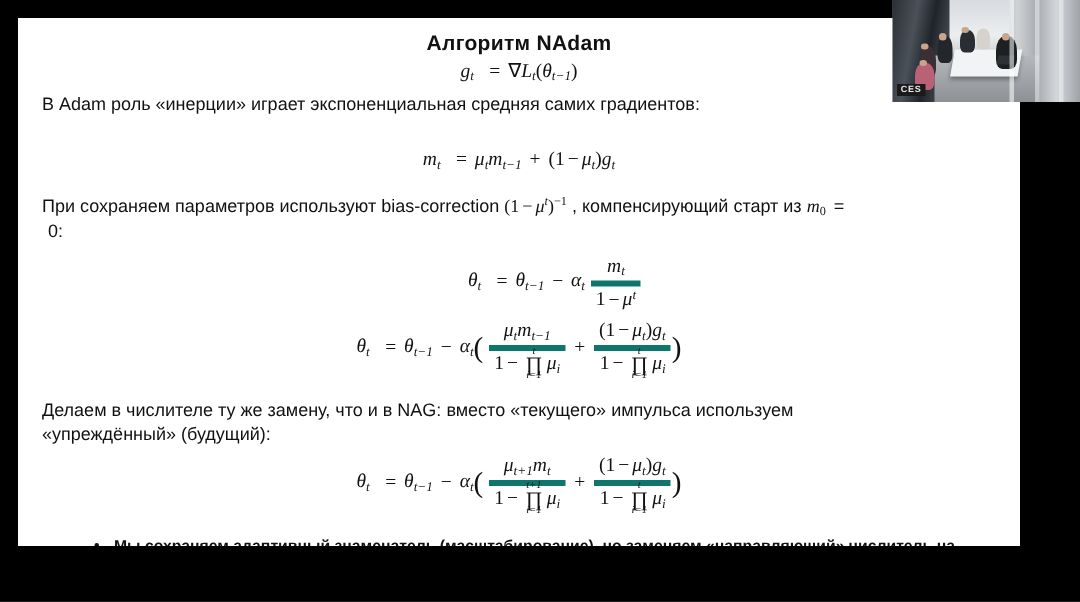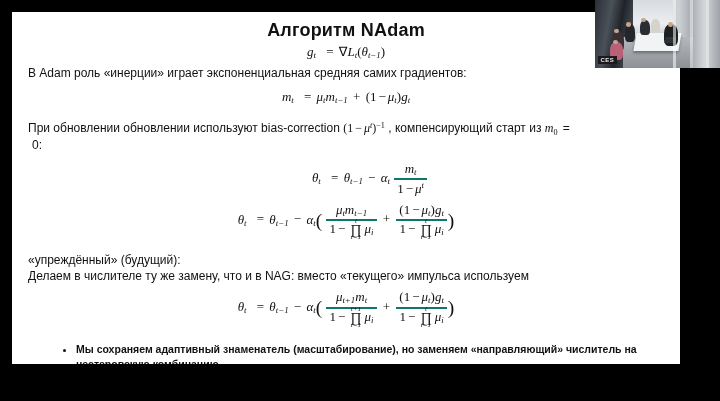--- a/index.html
+++ b/index.html
@@ -102,21 +102,21 @@
   }
   .cam-beam3 {
     position:absolute; left:89%; top:0; width:3px; height:100%;
     background:rgba(255,255,255,.40);
   }
 
   
   .title {
     text-align: center;
     font-weight: bold;
-    font-size: 18px;
+    font-size: 14px;
     line-height: 1.1;
     margin: 9px 0 0 0;
     letter-spacing: .2px;
   }
   .para {
     font-size: 12px;
     line-height: 1.35;
     margin: 0;
     padding: 0 14px 0 16px;
   }
@@ -144,21 +144,21 @@
   .supn { font-size: .68em; vertical-align: 0.52em; font-style: normal; }
   .op { font-style: normal; padding: 0 2px; }
   .frac {
     display: inline-block;
     vertical-align: middle;
     text-align: center;
     line-height: 1.05;
     margin: 0 1px;
   }
   .frac .num { display:block; padding: 0 3px 1px; text-align: center; }
-  .frac .den { display:block; border-top: 2px solid #0f766e; padding: 1px 3px 0; }
+  .frac .den { display:block; border-top: 4px solid #0f766e; padding: 1px 3px 0; text-align: right; }
   .prod {
     display: inline-block;
     position: relative;
     font-family: "Liberation Serif", serif;
     font-style: normal;
     font-size: 1.05em;
     vertical-align: -0.05em;
   }
   .prod .plim {
     position: absolute;
@@ -185,30 +185,30 @@
     <h1 class="title">Алгоритм NAdam</h1>
 
     <div class="eq" style="margin-top:3px;">
       <span class="mi">g</span><span class="sub">t</span>
       <span class="eqsp"></span><span class="op">=</span>
       <span class="mn">∇</span><span class="mi">L</span><span class="sub">t</span><span class="mn">(</span><span class="mi">θ</span><span class="sub">t−1</span><span class="mn">)</span>
     </div>
 
     <p class="para" style="margin-top:5px;">В Adam роль «инерции» играет экспоненциальная средняя самих градиентов:</p>
 
-    <div class="eq" style="margin-top:8px;">
+    <div class="eq" style="margin-top:21px;">
       <span class="mi">m</span><span class="sub">t</span>
       <span class="eqsp"></span><span class="op">=</span>
       <span class="mi">μ</span><span class="sub">t</span><span class="mi">m</span><span class="sub">t−1</span>
       <span class="op">+</span>
       <span class="mn">(1</span><span class="op">−</span><span class="mi">μ</span><span class="sub">t</span><span class="mn">)</span><span class="mi">g</span><span class="sub">t</span>
     </div>
 
     <div class="para" style="margin-top:14px;">
-      <span>При обновлении обновлении используют bias-correction </span><span class="mn">(1<span class="op">−</span><span class="mi">μ</span><span class="sup">t</span>)<span class="supn">−1</span></span>
+      <span>При сохраняем параметров используют bias-correction </span><span class="mn">(1<span class="op">−</span><span class="mi">μ</span><span class="sup">t</span>)<span class="supn">−1</span></span>
       <span>, компенсирующий старт из </span><span class="mi">m</span><span class="sub mn" style="font-style:normal;">0</span>
       <span class="op"> =</span>
       <div style="padding-left:4px;">0:</div>
     </div>
 
     <div class="eq" style="margin-top:8px;margin-left:48px;">
       <span class="mi">θ</span><span class="sub">t</span>
       <span class="eqsp"></span><span class="op">=</span>
       <span class="mi">θ</span><span class="sub">t−1</span>
       <span class="op">−</span>
@@ -231,22 +231,22 @@
         <span class="den"><span class="mn">1</span><span class="op">−</span><span class="prodwrap"><span class="prod">∏<span class="plim ptop">t</span><span class="plim pbot">i=1</span></span></span><span class="mi">μ</span><span class="sub">i</span></span>
       </span>
       <span class="op">+</span>
       <span class="frac">
         <span class="num"><span class="mn">(1</span><span class="op">−</span><span class="mi">μ</span><span class="sub">t</span><span class="mn">)</span><span class="mi">g</span><span class="sub">t</span></span>
         <span class="den"><span class="mn">1</span><span class="op">−</span><span class="prodwrap"><span class="prod">∏<span class="plim ptop">t</span><span class="plim pbot">i=1</span></span></span><span class="mi">μ</span><span class="sub">i</span></span>
       </span><span class="paren">)</span>
     </div>
 
     <div class="para" style="margin-top:14px;">
+      <div>Делаем в числителе ту же замену, что и в NAG: вместо «текущего» импульса используем</div>
       <div>«упреждённый» (будущий):</div>
-      <div>Делаем в числителе ту же замену, что и в NAG: вместо «текущего» импульса используем</div>
     </div>
 
     <div class="eq" style="margin-top:6px;">
       <span class="mi">θ</span><span class="sub">t</span>
       <span class="eqsp"></span><span class="op">=</span>
       <span class="mi">θ</span><span class="sub">t−1</span>
       <span class="op">−</span>
       <span class="mi">α</span><span class="sub">t</span><span class="paren">(</span>
       <span class="frac">
         <span class="num"><span class="mi">μ</span><span class="sub">t+1</span><span class="mi">m</span><span class="sub">t</span></span>

